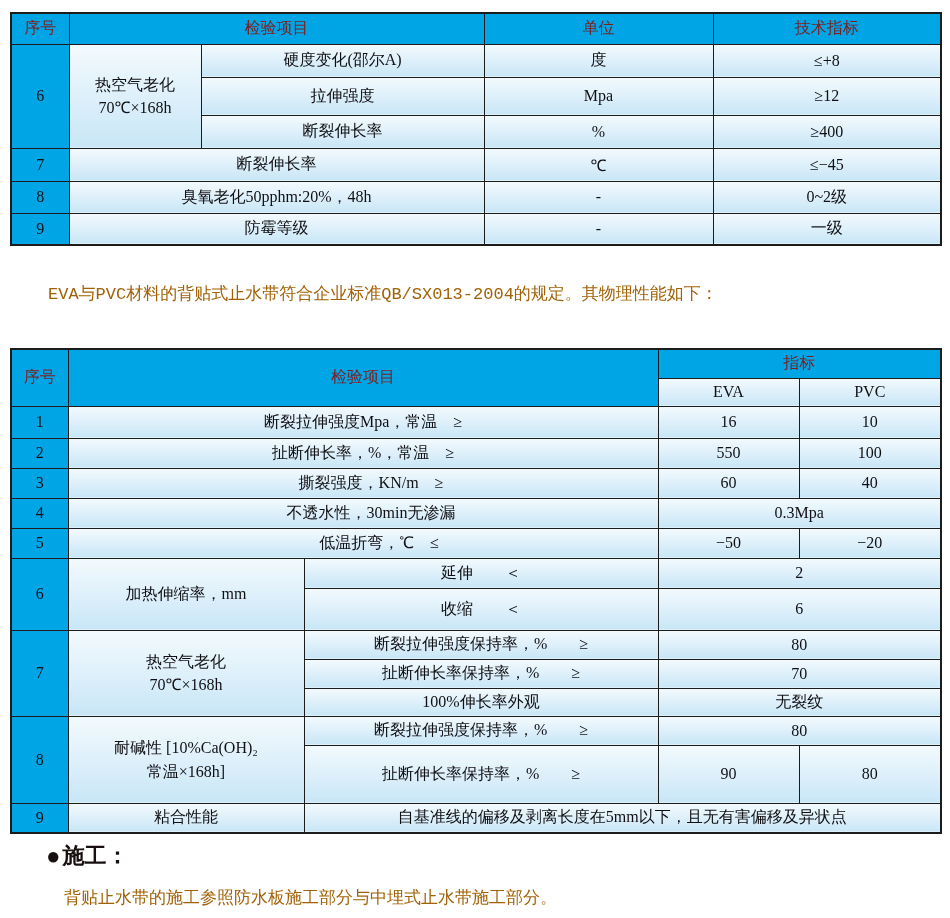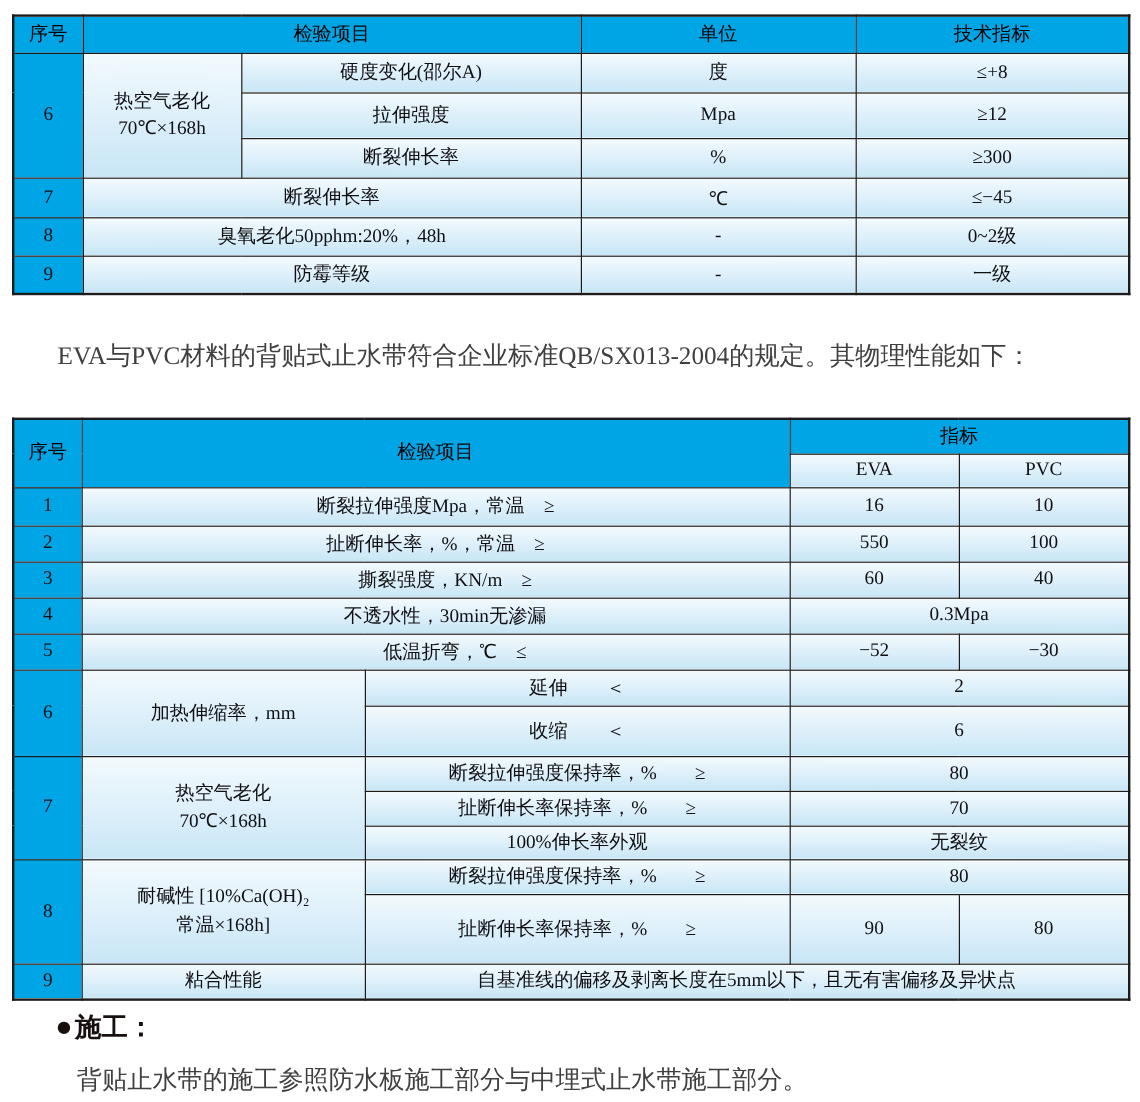--- a/index.html
+++ b/index.html
@@ -22,39 +22,39 @@
     border: 1px solid #1c1c1c;
     font-size: 16px;
     text-align: center;
     vertical-align: middle;
     padding: 0;
     overflow: hidden;
   }
   td.hd {
     background: #00a5e5;
     font-size: 17px;
-    color: #000000;
+    color: #7f1d1d;
   }
   td.no {
     background: #00a5e5;
     color: #101014;
   }
   td.g {
     background: linear-gradient(180deg, #f3fafd 0%, #dcefFA 55%, #c8e6f6 100%);
   }
   td.l { text-align: left; padding-left: 10px; margin-top: 41px; }
   td.ml { white-space: pre-line; line-height: 1.45; }
   td.vt { vertical-align: top; padding-top: 5px; }
   #t1 { left: 10px; top: 12px; width: 930px; }
   #t2 { left: 10px; top: 348px; width: 930px; }
   .para {
     position: absolute;
-    font-family: Liberation Serif, serif;
-    font-size: 21px;
-    color: #404040;
+    font-family: Liberation Mono, monospace;
+    font-size: 17px;
+    color: #a16207;
     white-space: nowrap;
   }
   #intro { left: 48px; top: 282px; }
   #sec-heading {
     position: absolute;
     left: 46px; top: 841px;
     font-family: "Liberation Sans", sans-serif;
     font-weight: bold;
     font-size: 22px;
     color: #17100f;
@@ -97,21 +97,21 @@
         <td class="g">≤+8</td>
       </tr>
       <tr style="height:38px">
         <td class="g">拉伸强度</td>
         <td class="g">Mpa</td>
         <td class="g">≥12</td>
       </tr>
       <tr style="height:33px">
         <td class="g">断裂伸长率</td>
         <td class="g">%</td>
-        <td class="g">≥300</td>
+        <td class="g">≥400</td>
       </tr>
       <tr style="height:33px">
         <td class="no">7</td>
         <td class="g" colspan="2">断裂伸长率</td>
         <td class="g">℃</td>
         <td class="g">≤−45</td>
       </tr>
       <tr style="height:32px">
         <td class="no">8</td>
         <td class="g" colspan="2">臭氧老化50pphm:20%，48h</td>
@@ -166,22 +166,22 @@
         <td class="g">40</td>
       </tr>
       <tr style="height:30px">
         <td class="no">4</td>
         <td class="g l" colspan="2">　不透水性，30min无渗漏</td>
         <td class="g" colspan="2">0.3Mpa</td>
       </tr>
       <tr style="height:30px">
         <td class="no">5</td>
         <td class="g l" colspan="2">　　低温折弯，℃　≤</td>
-        <td class="g">−52</td>
-        <td class="g">−30</td>
+        <td class="g">−50</td>
+        <td class="g">−20</td>
       </tr>
       <tr style="height:30px">
         <td class="no" rowspan="2">6</td>
         <td class="g" rowspan="2">加热伸缩率，mm</td>
         <td class="g l">延伸　　＜</td>
         <td class="g" colspan="2">2</td>
       </tr>
       <tr style="height:42px">
         <td class="g l">收缩　　＜</td>
         <td class="g" colspan="2">6</td>

